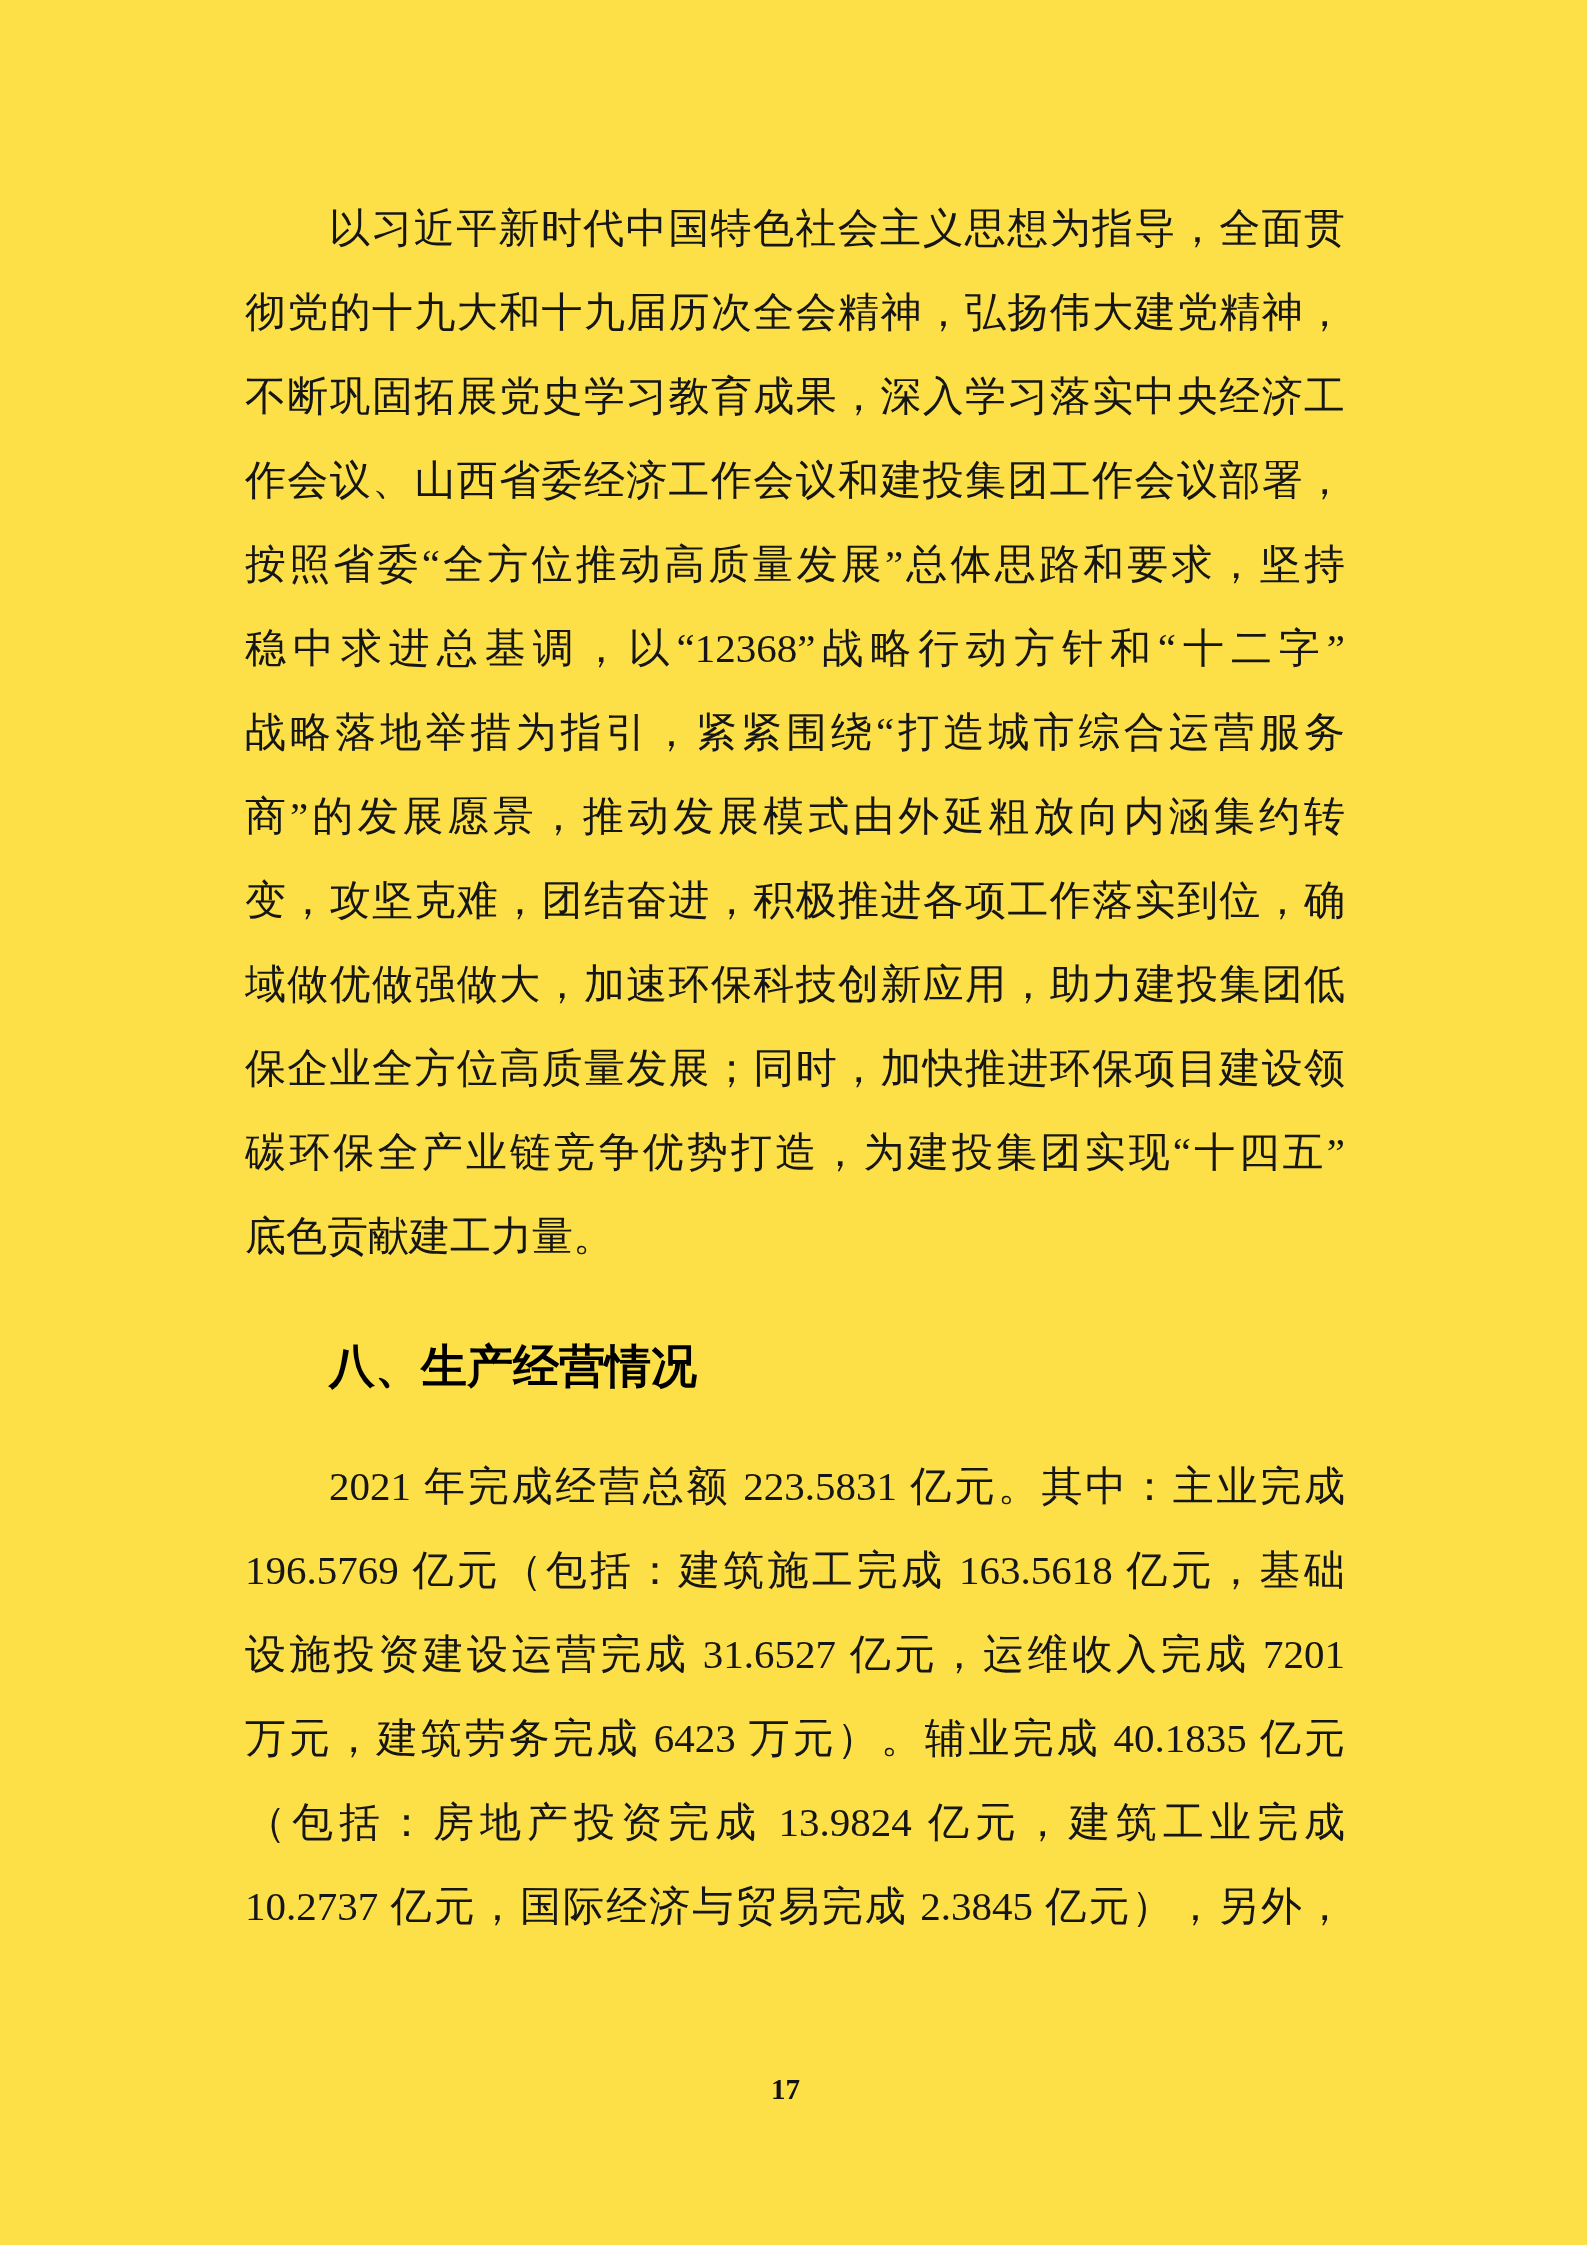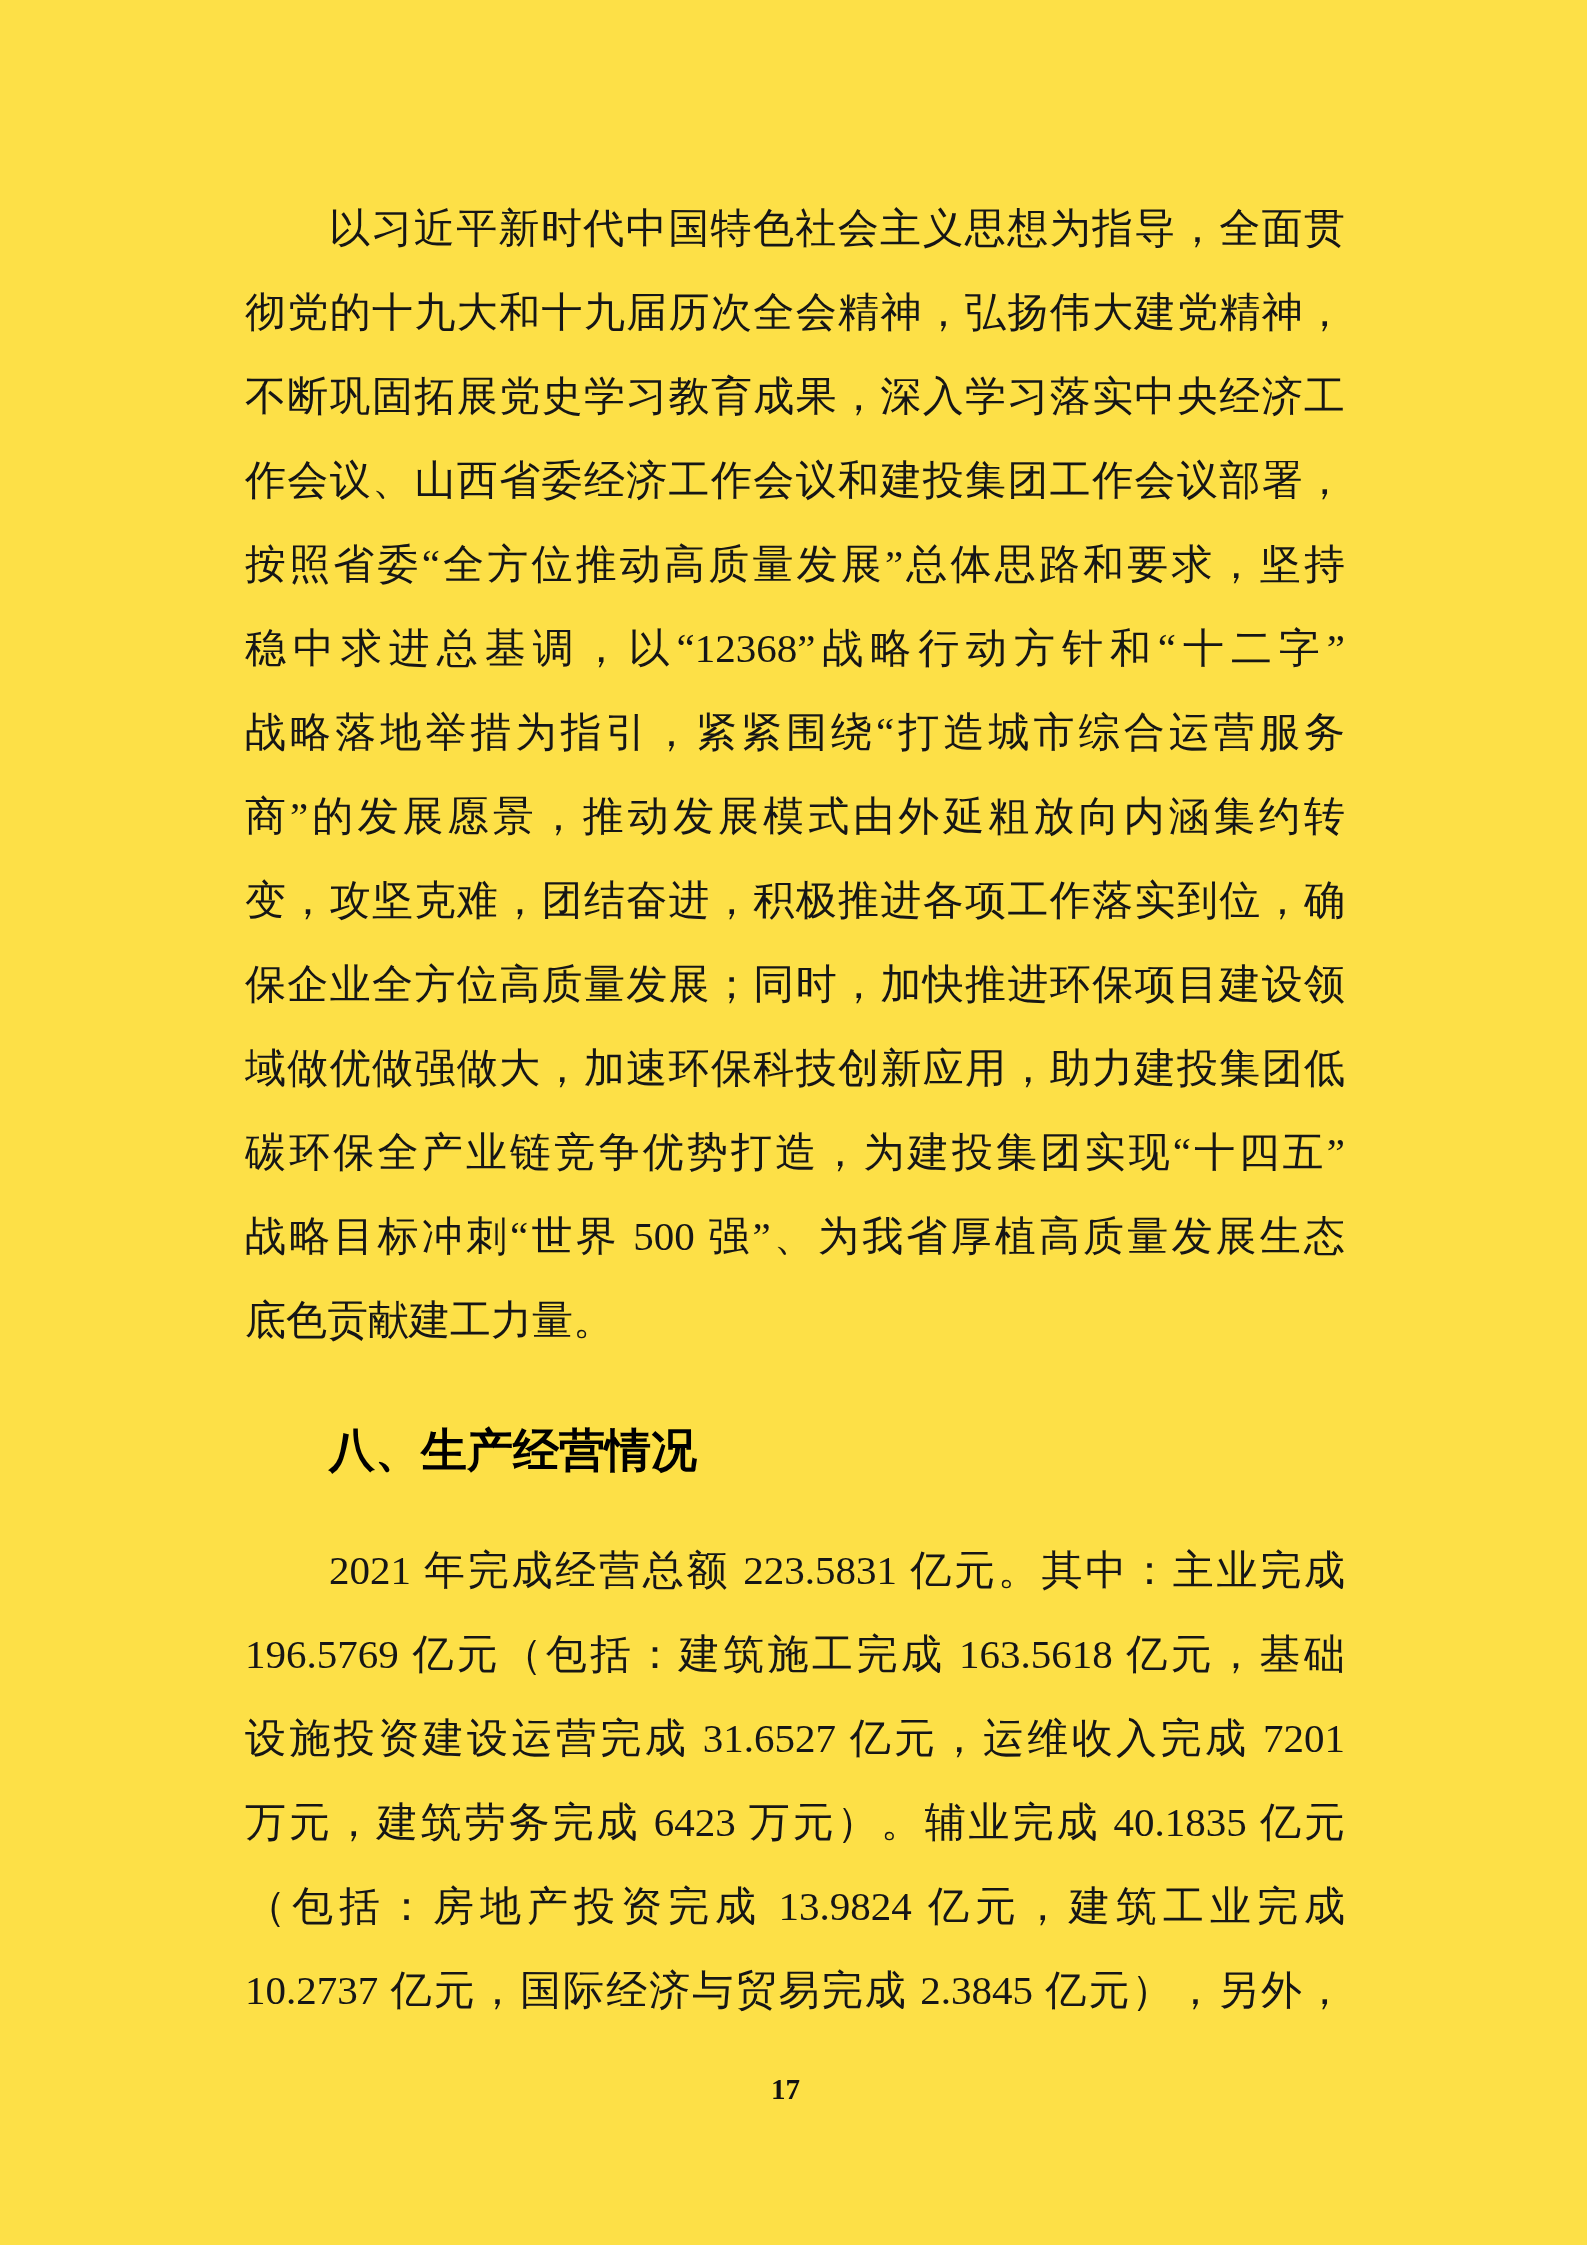--- a/index.html
+++ b/index.html
@@ -74,24 +74,23 @@
     <div class="para">
       <div class="line first">以习近平新时代中国特色社会主义思想为指导，全面贯</div>
       <div class="line">彻党的十九大和十九届历次全会精神，弘扬伟大建党精神，</div>
       <div class="line">不断巩固拓展党史学习教育成果，深入学习落实中央经济工</div>
       <div class="line">作会议、山西省委经济工作会议和建投集团工作会议部署，</div>
       <div class="line">按照省委“全方位推动高质量发展”总体思路和要求，坚持</div>
       <div class="line">稳中求进总基调，以“12368”战略行动方针和“十二字”</div>
       <div class="line">战略落地举措为指引，紧紧围绕“打造城市综合运营服务</div>
       <div class="line">商”的发展愿景，推动发展模式由外延粗放向内涵集约转</div>
       <div class="line">变，攻坚克难，团结奋进，积极推进各项工作落实到位，确</div>
+      <div class="line">域做优做强做大，加速环保科技创新应用，助力建投集团低</div>
       <div class="line">保企业全方位高质量发展；同时，加快推进环保项目建设领</div>
-      <div class="line">域做优做强做大，加速环保科技创新应用，助力建投集团低</div>
       <div class="line">碳环保全产业链竞争优势打造，为建投集团实现“十四五”</div>
-      <div class="line">战略目标冲刺“世界 500 强”、为我省厚植高质量发展生态</div>
       <div class="line last">底色贡献建工力量。</div>
     </div>
 
     <div class="section-heading">八、生产经营情况</div>
 
     <div class="para">
       <div class="line first">2021 年完成经营总额 223.5831 亿元。其中：主业完成</div>
       <div class="line">196.5769 亿元（包括：建筑施工完成 163.5618 亿元，基础</div>
       <div class="line">设施投资建设运营完成 31.6527 亿元，运维收入完成 7201</div>
       <div class="line">万元，建筑劳务完成 6423 万元）。辅业完成 40.1835 亿元</div>

